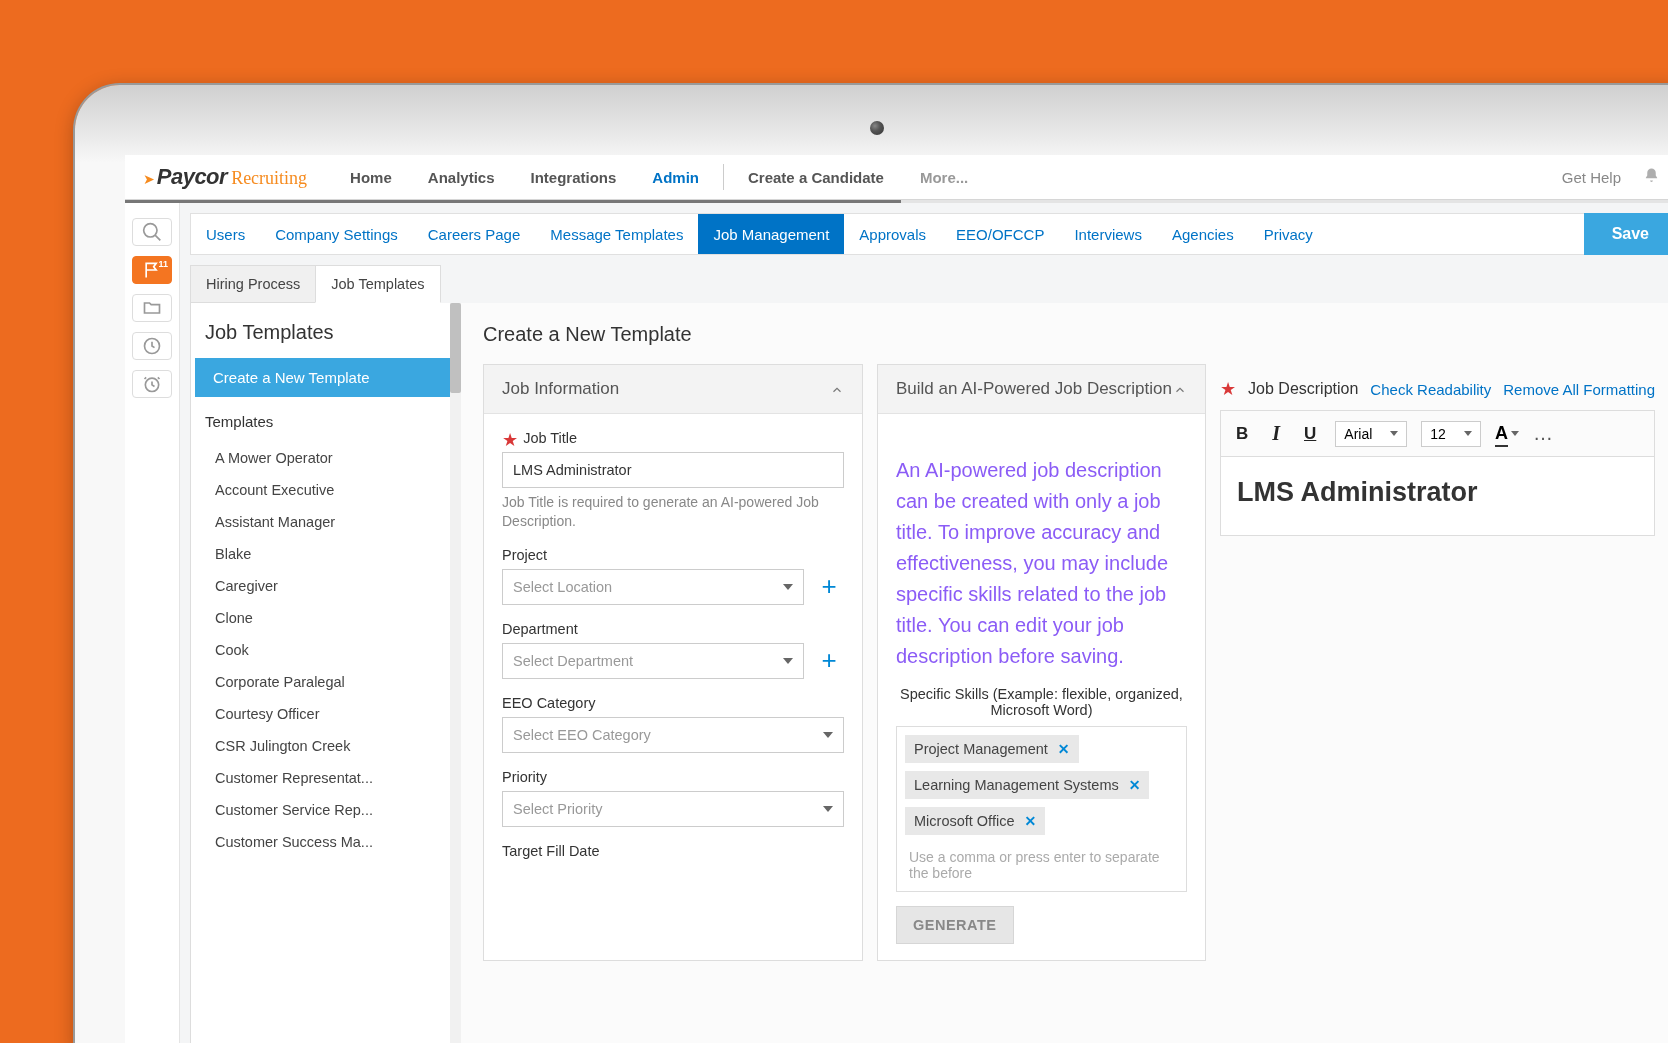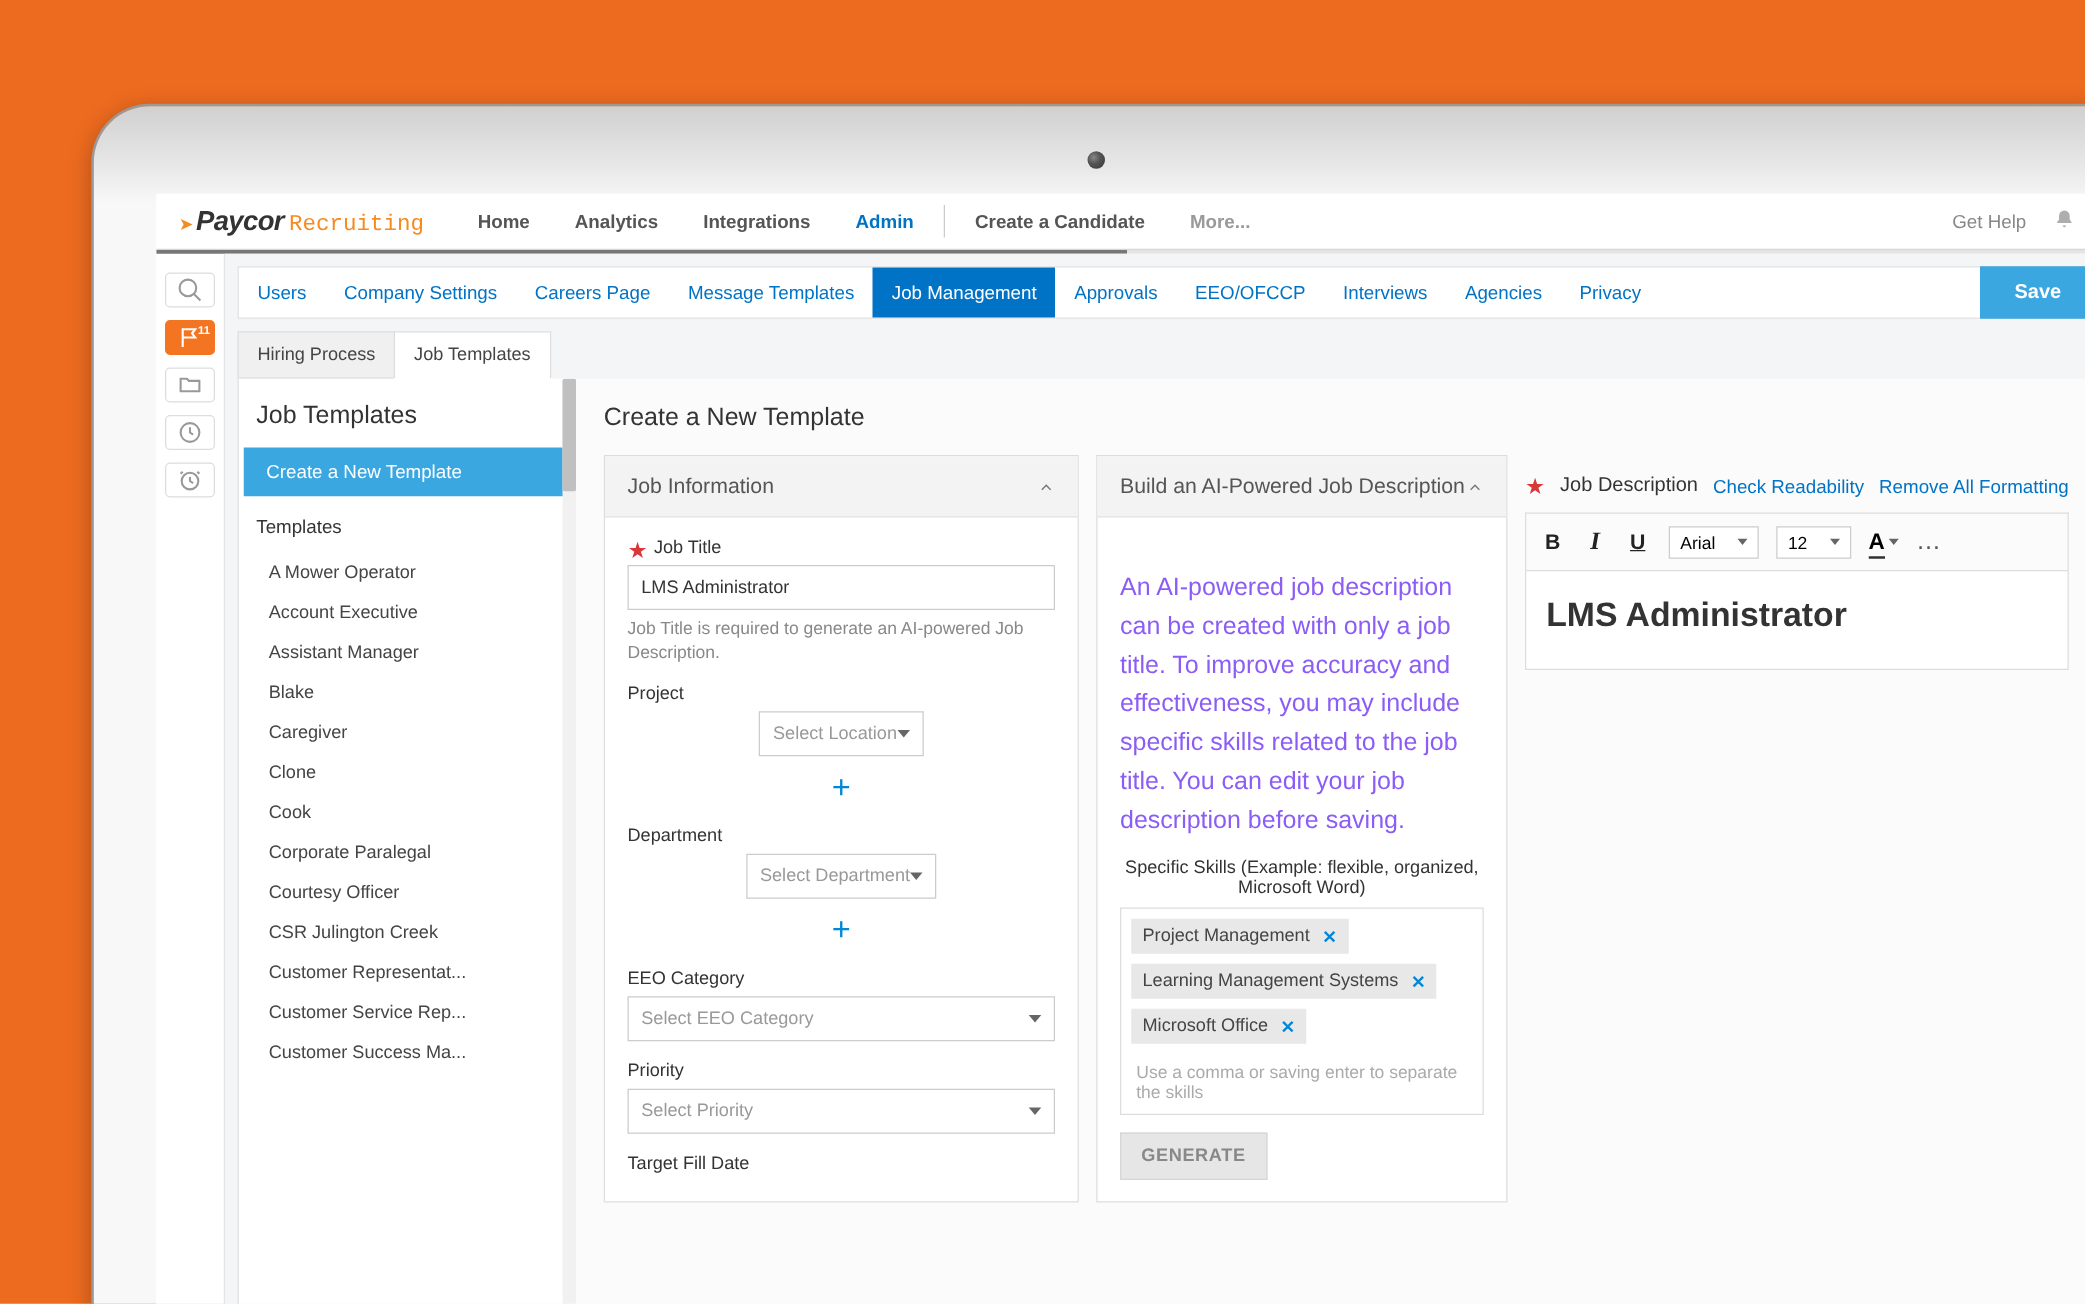--- a/index.html
+++ b/index.html
@@ -46,21 +46,21 @@
     display: flex;
     align-items: center;
     padding: 0 18px;
     font-size: 15px;
     color: #555;
     gap: 0;
   }
   .logo-wrap { display: flex; align-items: baseline; margin-right: 25px; }
   .logo-main { font-weight: bold; font-size: 22px; color: #333; font-style: italic; letter-spacing: -0.5px;}
   .logo-swoosh { color: #f68b1f; font-size:14px; margin-right:2px;}
-  .logo-sub { font-size: 18px; color: #f68b1f; font-family: Liberation Mono, monospace; margin-left: 4px;}
+  .logo-sub { font-size: 18px; color: #f68b1f; font-family: Liberation Serif, serif; margin-left: 4px;}
   .topnav-item { padding: 0 18px; cursor: pointer; font-weight: 600; color:#555;}
   .topnav-item.active { color: #0073c6; }
   .topnav-sep { width:1px; height:26px; background:#ccc; margin:0 6px;}
   .topnav-right { margin-left: auto; display:flex; align-items:center; gap:22px; color:#888;}
   .bell { width: 17px; height: 20px; position: relative; }
   .bell svg { fill: #aeaeae; }
   .underbar { height:3px; background: linear-gradient(to right, #777 50%, #e4e4e4 50%); }
 
   .app-body { display: flex; height: calc(100% - 48px); }
   .sidebar-rail {
@@ -127,21 +127,21 @@
   .chev { width:14px; height:14px; }
   .chev svg { stroke:#777; stroke-width:2; fill:none;}
   .card-body { padding:16px 18px;}
   .form-group { margin-bottom:16px;}
   .fg-label { font-size:14.5px; color:#333; margin-bottom:6px; display:flex; align-items:center; gap:5px;}
   .req-star { color:#d93838; font-size:18px; line-height:0; margin-top:4px;}
   .text-input {
     width:100%; border:1px solid #ccc; padding:9px 10px; font-size:14.5px; color:#333;
   }
   .hint { font-size:14px; color:#888; margin-top:5px; line-height:1.35;}
-  .select-row { display:flex; align-items:center; gap:10px;flex-direction:column;}
+  .select-row { display:flex; align-items:center; gap:10px;}
   .select-box {
     flex:1; border:1px solid #ccc; padding:9px 10px; font-size:14.5px; color:#999;
     display:flex; justify-content:space-between; align-items:center; cursor:pointer; background:#fff;
   }
   .caret { width:0; height:0; border-left:5px solid transparent; border-right:5px solid transparent; border-top:6px solid #666;}
   .add-btn { width:30px; height:30px; display:flex; align-items:center; justify-content:center; color:#0088d6; font-size:26px; cursor:pointer; font-weight:300;}
 
   .ai-desc { font-size:20px; color:#8b5cf6; line-height:1.55; margin-bottom:14px;margin-top:25px;}
   .skills-label { font-size:14.5px; color:#333; margin-bottom:8px;text-align:center;}
   .skill-box { border:1px solid #ddd; padding:8px 8px 4px; min-height:110px;}
@@ -383,21 +383,21 @@
                           <span class="chip-x">✕</span>
                         </span>
                         <span class="chip">
                           <span>Learning Management Systems</span>
                           <span class="chip-x">✕</span>
                         </span>
                         <span class="chip">
                           <span>Microsoft Office</span>
                           <span class="chip-x">✕</span>
                         </span>
-                        <span class="skills-placeholder">Use a comma or saving enter to separate the skills</span>
+                        <span class="skills-placeholder">Use a comma or press enter to separate the before</span>
                       </div>
                     </div>
                     <button class="gen-btn">GENERATE</button>
                   </div>
                 </div>
 
                 <div>
                   <div class="jd-header-row">
                     <span class="jd-star">★</span>
                     <span class="jd-title-lbl">Job Description</span>

